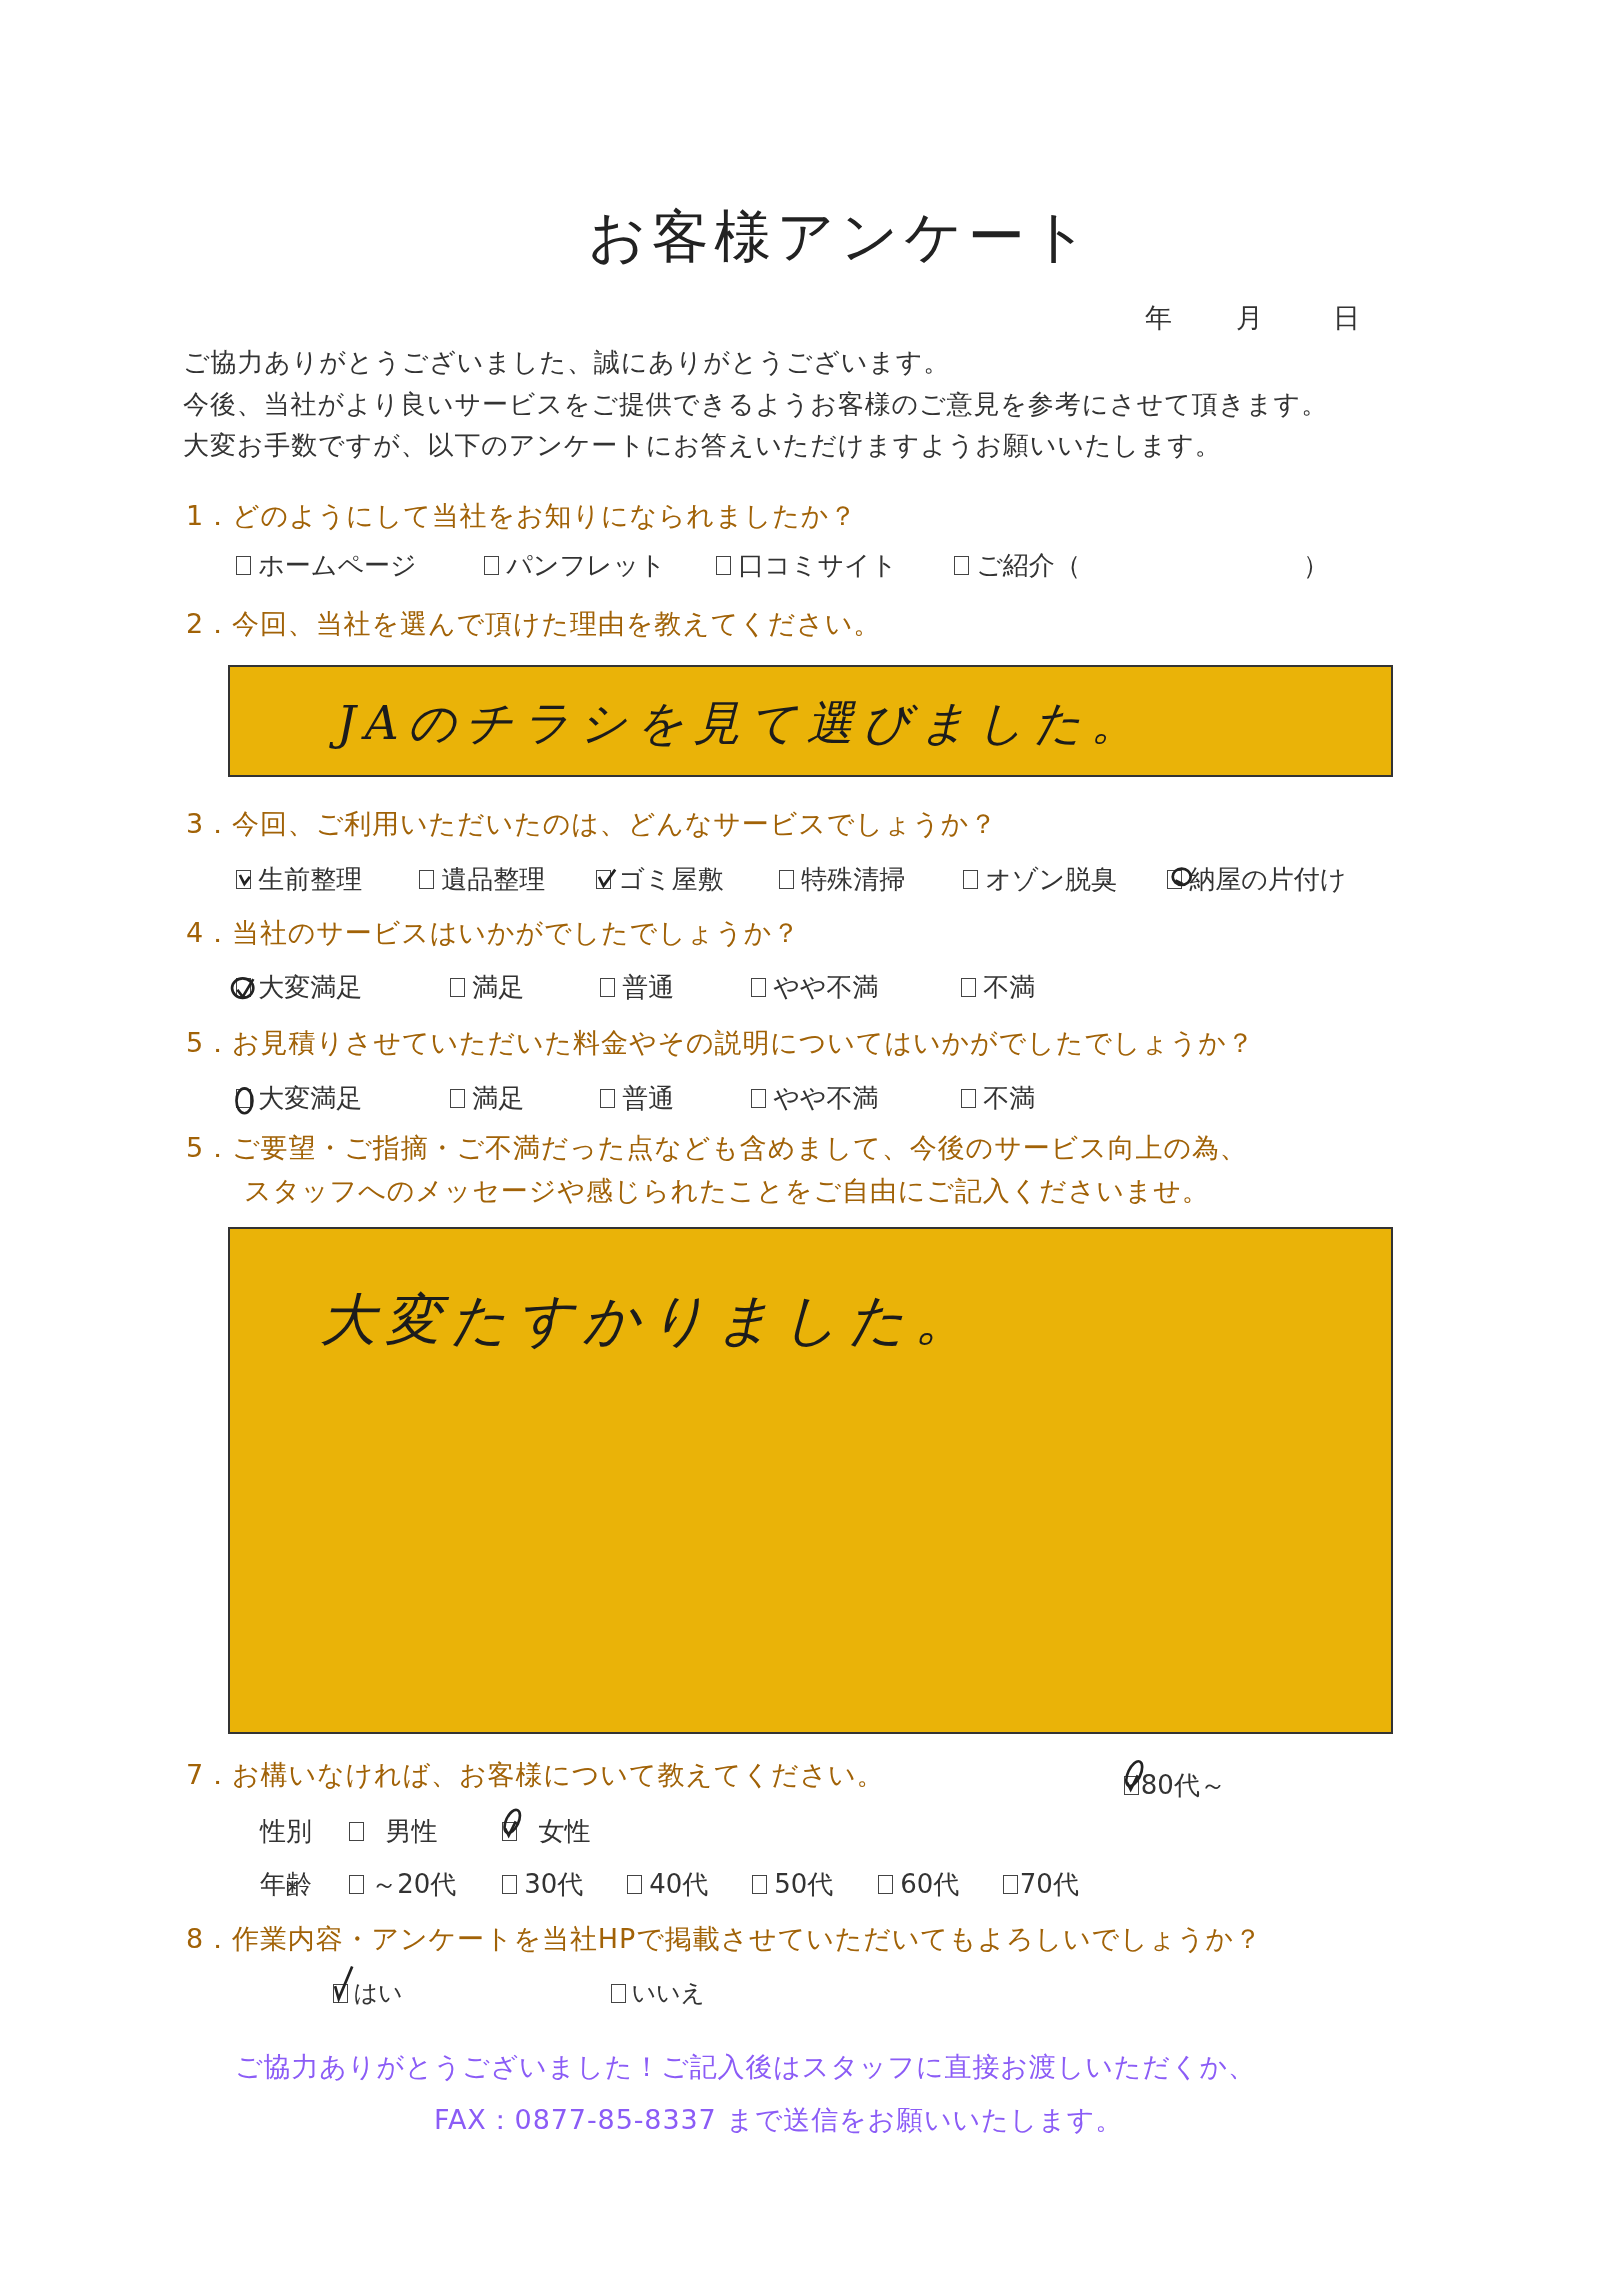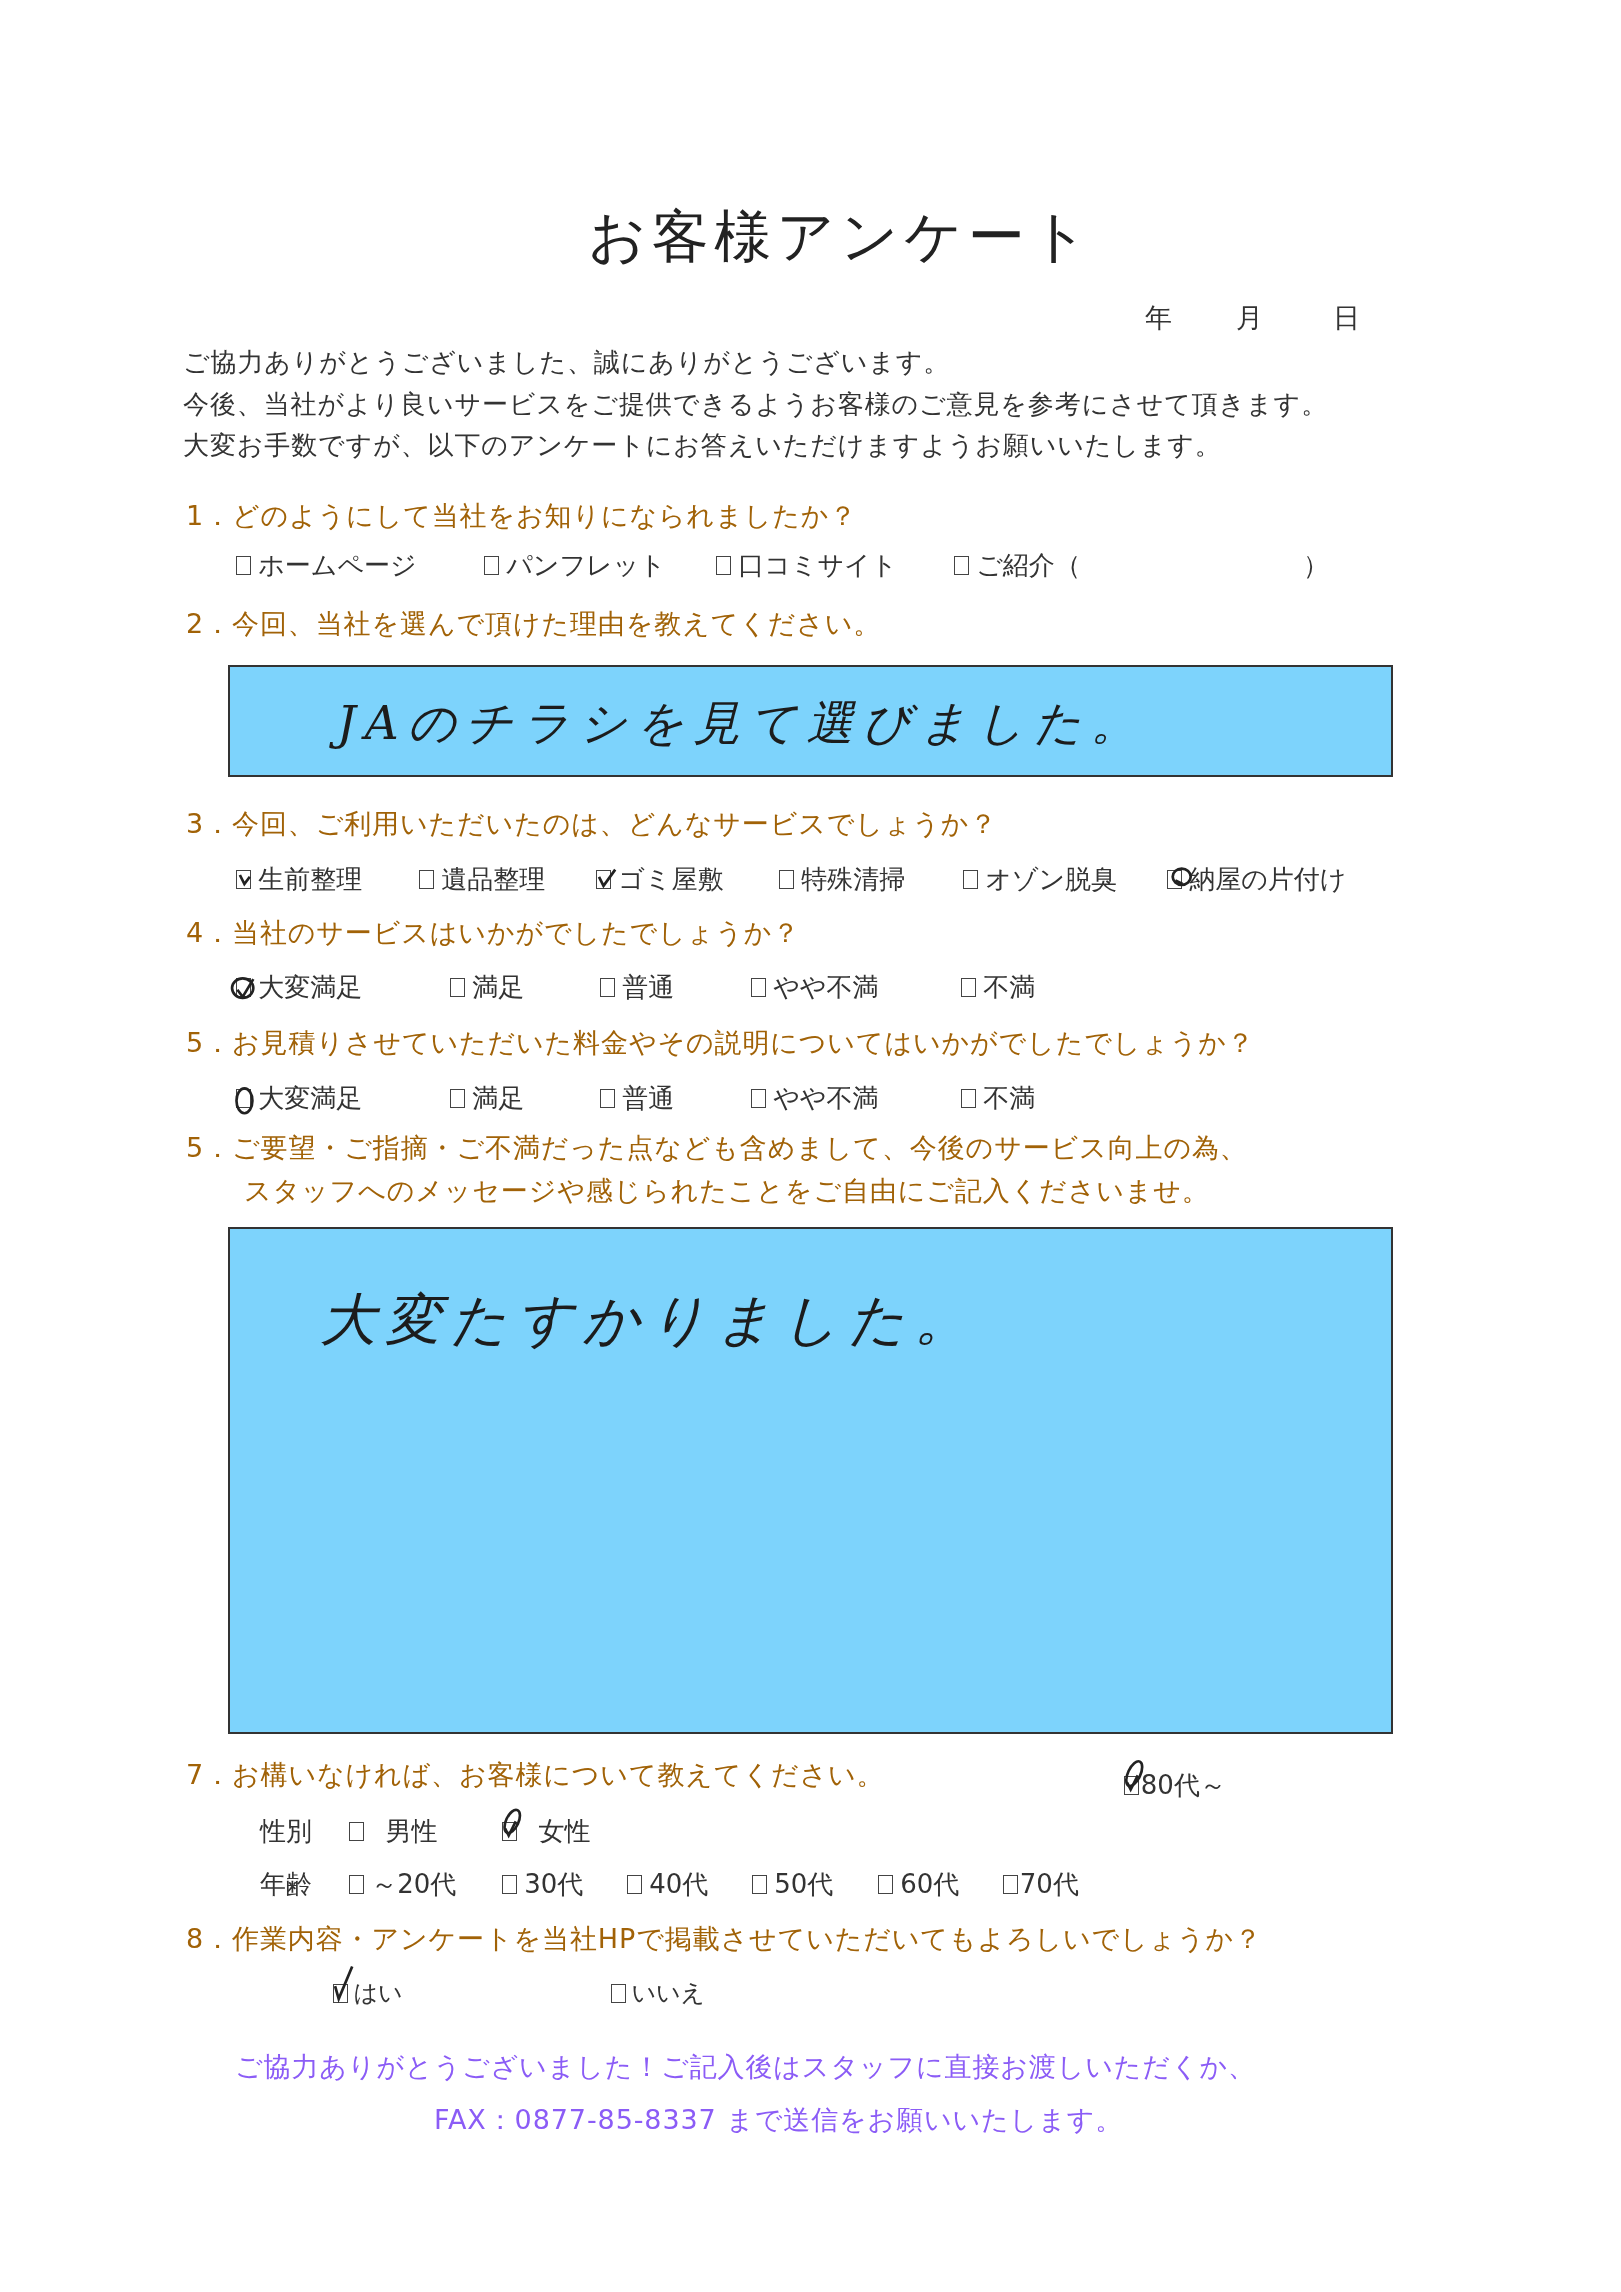--- a/index.html
+++ b/index.html
@@ -13,21 +13,21 @@
   .date { top: 300px; font-size: 27px; color: #333; }
   .intro { left: 183px; font-size: 26px; letter-spacing: 0.9px; color: #333; }
   .q { font-size: 27px; letter-spacing: 0.9px; color: #a16207; }
   .opt { font-size: 26px; color: #333; display: flex; align-items: center; }
   .cb {
     display: inline-block; width: 15px; height: 19px; border: 1.8px solid #444;
     margin-right: 7.2px; position: relative; box-sizing: border-box; vertical-align: middle;
   }
   .cb svg { position: absolute; left: -7.2px; top: -14.3px; overflow: visible; }
   .answer-box {
-    position: absolute; border: 2.7px solid #333; box-sizing: border-box; background: #7dd3fc;
+    position: absolute; border: 2.7px solid #333; box-sizing: border-box; background: #eab308;
   }
   .hand {
     position: absolute; font-family: "DejaVu Serif", serif; font-style: italic;
     color: #1c1c1c; font-size: 48px; letter-spacing: 9px; white-space: nowrap;
   }
   .footer { font-size: 27px; color: #8b5cf6; letter-spacing: 0.9px; }
 </style>
 </head>
 <body>
 

